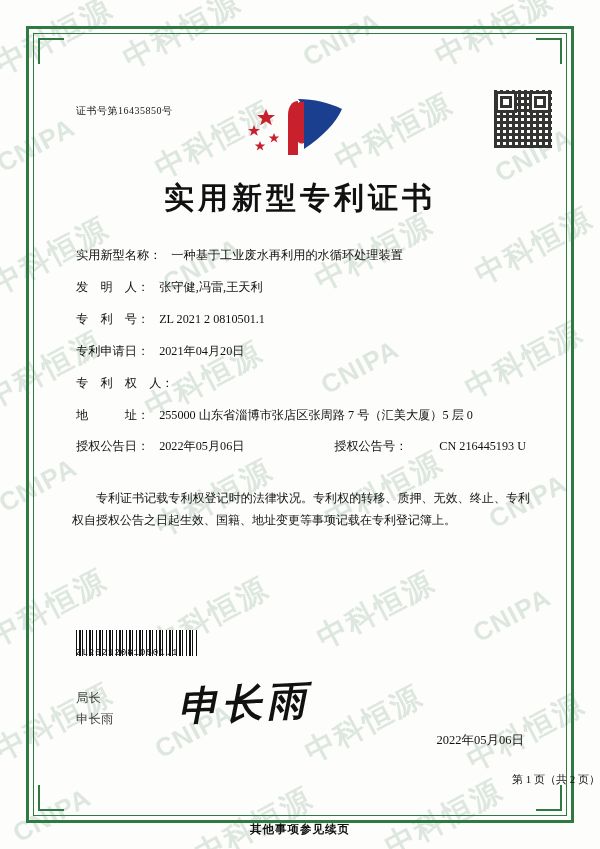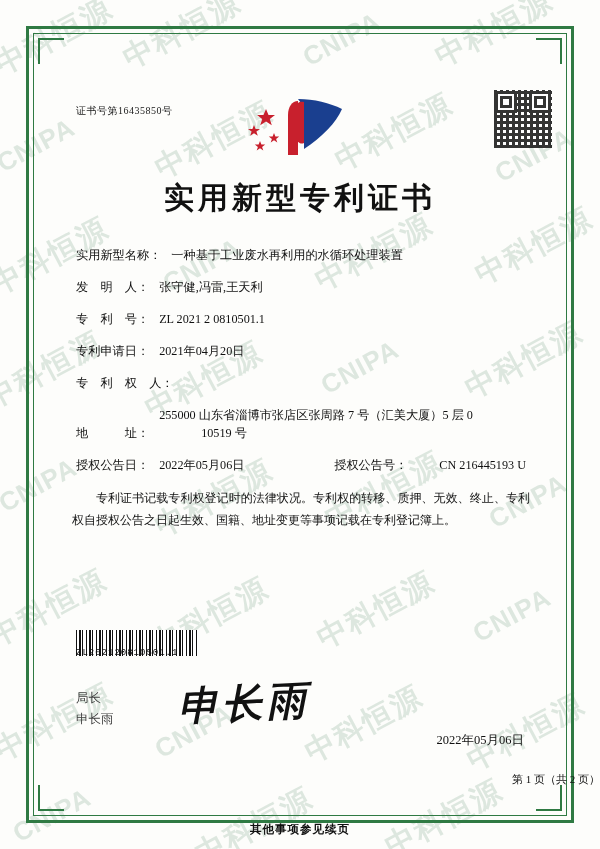--- a/index.html
+++ b/index.html
@@ -332,21 +332,20 @@
       <span class="label">专利申请日：</span>
       <span class="value">2021年04月20日</span>
     </div>
     <div class="row">
       <span class="label">专　利　权　人：</span>
     </div>
     <div class="row">
       <span class="label">地　　　址：</span>
       <span class="value">
         <span>255000  山东省淄博市张店区张周路 7 号（汇美大厦）5 层 0</span>
-        <span class="sub">10519 号</span>
       </span>
     </div>
     <div class="row inline-two">
       <span class="label">授权公告日：</span>
       <span class="value">2022年05月06日</span>
       <span class="value2">授权公告号：</span>
       <span class="value2">CN 216445193 U</span>
     </div>
   </div>
 

